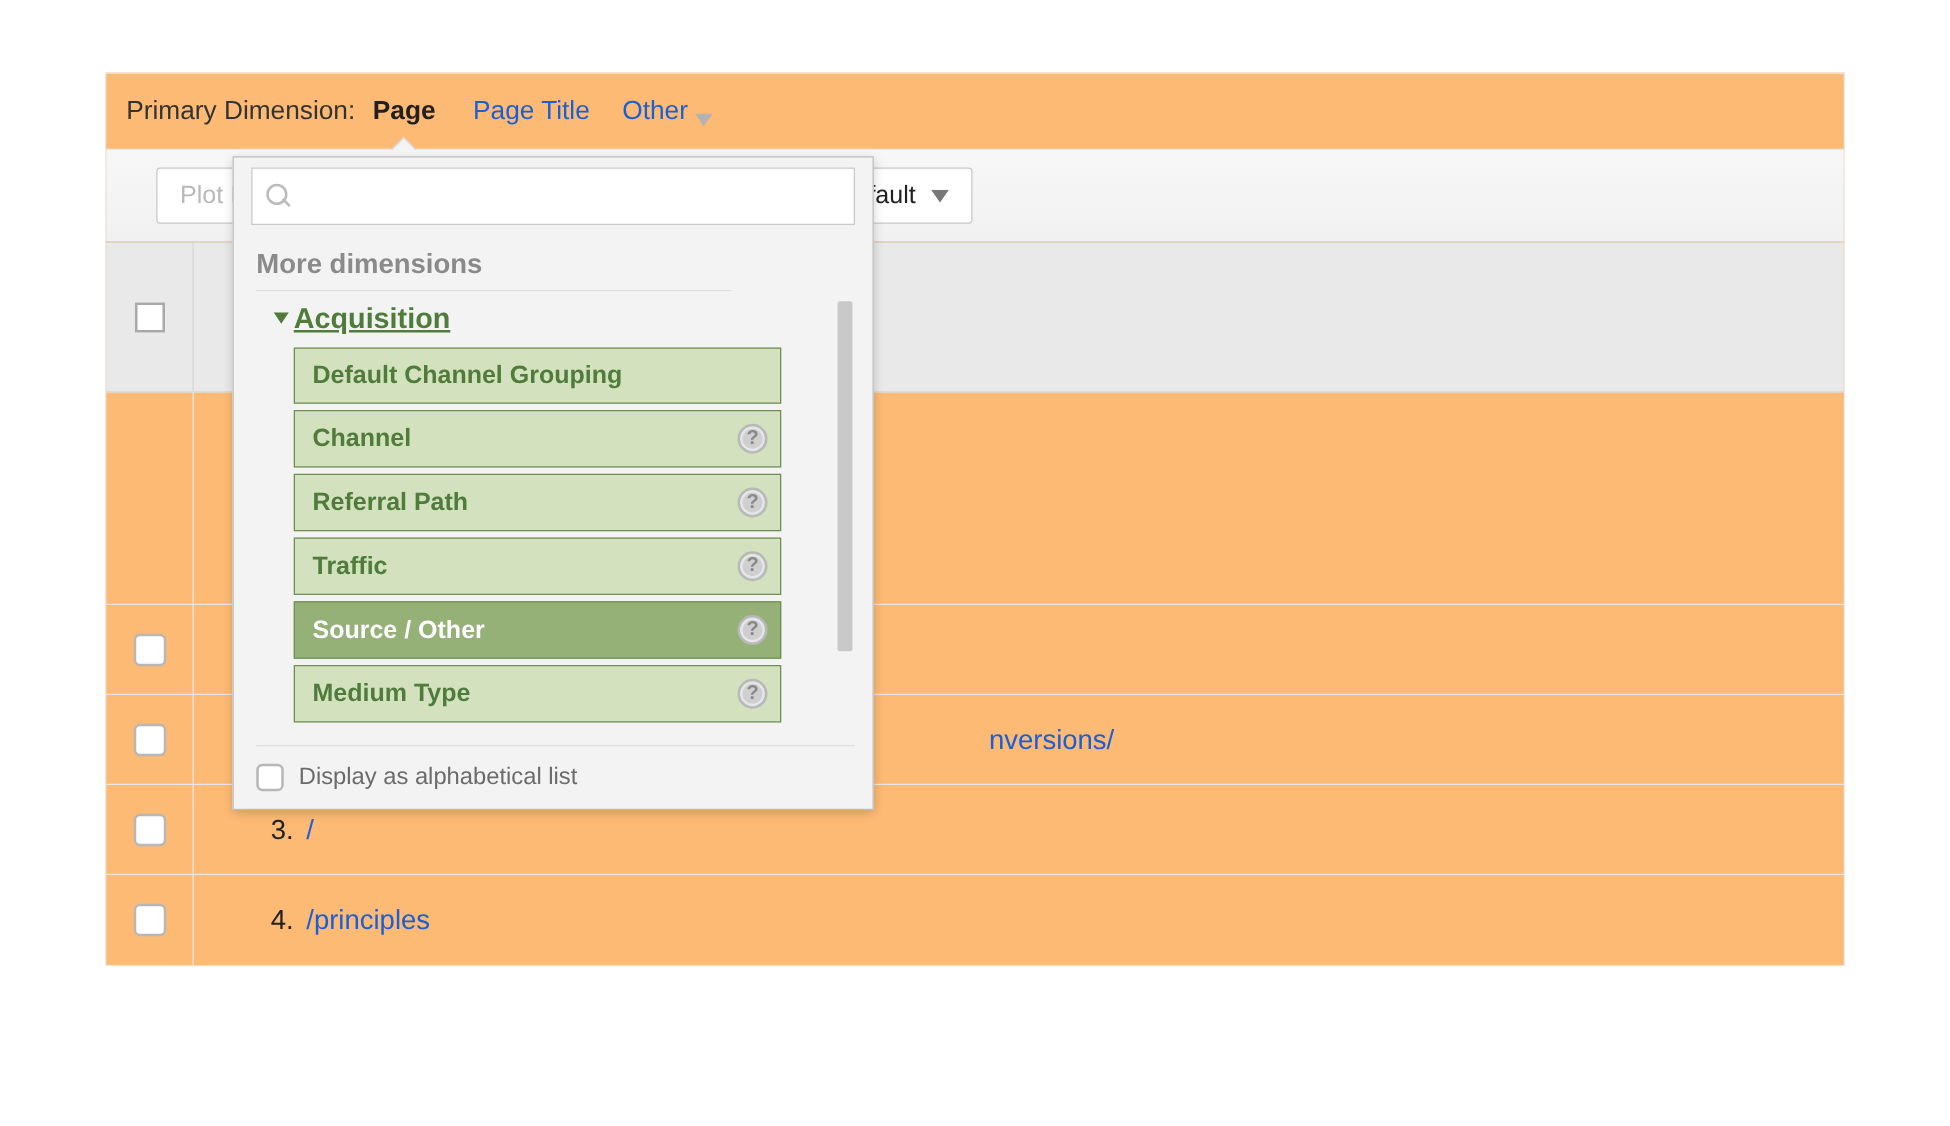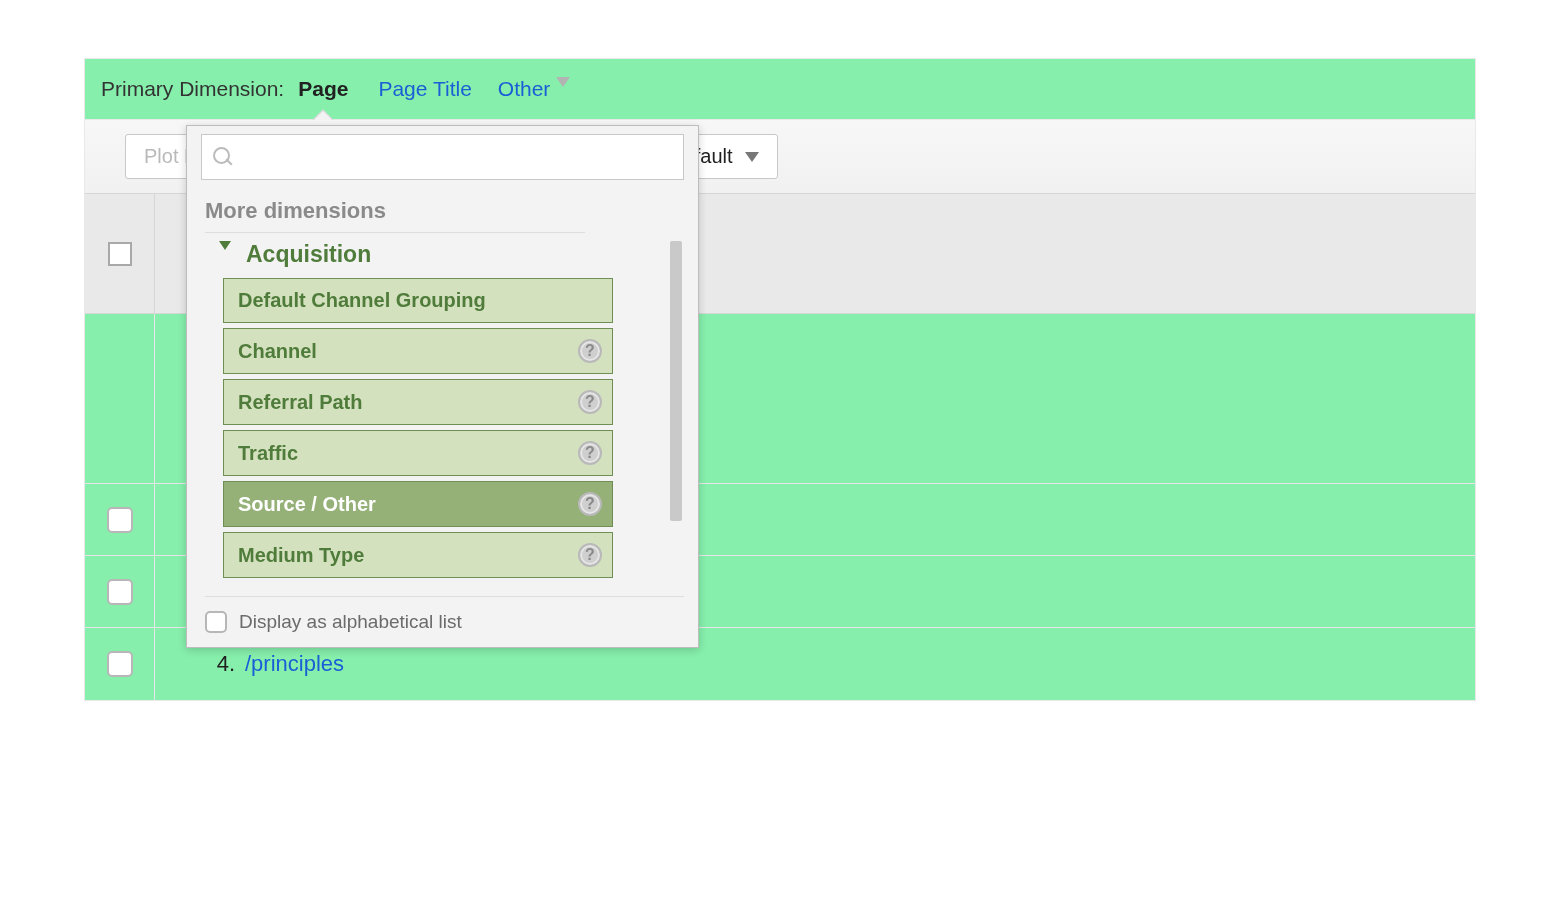--- a/index.html
+++ b/index.html
@@ -7,21 +7,21 @@
     margin: 0;
     font-family: Arial, Helvetica, sans-serif;
     background: #fff;
     font-size: 16px;
     color: #212121;
   }
   .frame {
     width: 1392px;
     margin: 58px auto 0 auto;
     border: 1px solid #e9e9e9;
-    background: #86efac;
+    background: #fdba74;
   }
   .dim-row {
     display: flex;
     align-items: center;
     padding: 18px 0 18px 16px;
     font-size: 21px;
     border-bottom: 1px solid #e9e9e9;
     position: relative;
   }
   .dim-label { color: #333; margin-right: 14px; }
@@ -31,21 +31,21 @@
     position: absolute;
     left: 50%;
     transform: translateX(-50%) rotate(45deg);
     bottom: -29px;
     width: 16px; height: 16px;
     background: #f3f3f3;
     border-left: 1px solid #d6d6d6;
     border-top: 1px solid #d6d6d6;
   }
   .dim-link { color: #1a5fd6; margin-right: 26px; cursor: pointer; }
-  .dim-other { color: #1a5fd6; cursor: pointer; display: inline-flex; align-items: flex-start; }
+  .dim-other { color: #1a5fd6; cursor: pointer; display: inline-flex; align-items: flex-end; }
 
   .ctrl-row {
     display: flex;
     align-items: center;
     padding: 14px 0 14px 40px;
     gap: 18px;
     background: linear-gradient(#f7f7f7,#f1f1f1);
     border-bottom: 1px solid #d6d6d6;
     position: relative;
   }
@@ -121,27 +121,27 @@
   }
   .mag { width:22px; height:22px; margin-right:8px; position:relative; }
   .mag::before { content:""; position:absolute; width:13px; height:13px; border:2px solid #bbb; border-radius:50%; left:1px; top:1px; }
   .mag::after { content:""; position:absolute; width:8px; height:2px; background:#bbb; transform:rotate(45deg); left:13px; top:15px; }
 
   .dd-more { color:#8a8a8a; font-size:22px; font-weight:700; margin: 18px 0 6px 4px; border-bottom:1px solid #ddd; padding-bottom:8px; width: 380px;}
   .dd-scroll { position:relative; }
   .dd-scrollbar { position:absolute; right:2px; top:0; width:12px; height:280px; background:#c9c9c9; border-radius:2px; }
 
   .dd-cat {
-    display:flex; gap:15px;
+    display:flex; align-items:center; gap:4px;
     color:#4f7c3a; font-size:23px; font-weight:700;
-    cursor:pointer; margin: 8px 0 10px 18px;
+    cursor:pointer; margin: 8px 0 10px 18px; text-decoration: underline;
   }
   .tri-down.green { border-top-color:#4f7c3a; border-left-width:6px;border-right-width:6px;border-top-width:9px;}
 
-  .dd-items { margin-left: 22px; width: 390px; }
+  .dd-items { margin-left: 34px; width: 390px; }
   .dd-item {
     display:flex; align-items:center; justify-content:space-between;
     background:#d3e1be;
     border:1px solid #6f8e54;
     color:#4f7c3a;
     font-weight:700;
     font-size:20px;
     padding: 10px 10px 10px 14px;
     margin-bottom: 5px;
     cursor: pointer;
@@ -207,20 +207,28 @@
     </div>
 
     <div class="trow">
       <div class="col-chk">
           <div class="chk"></div>
         </div>
       <div class="num">1.</div>
       <div class="path">/</div>
     </div>
 
+    <div class="trow">
+      <div class="col-chk">
+          <div class="chk"></div>
+        </div>
+      <div class="num">2.</div>
+      <div class="path">/</div>
+      <div class="path row2-peek">nversions/</div>
+    </div>
 
     <div class="trow">
       <div class="col-chk">
           <div class="chk"></div>
         </div>
       <div class="num">3.</div>
       <div class="path">/</div>
     </div>
 
     <div class="trow" style="border-bottom:none">

